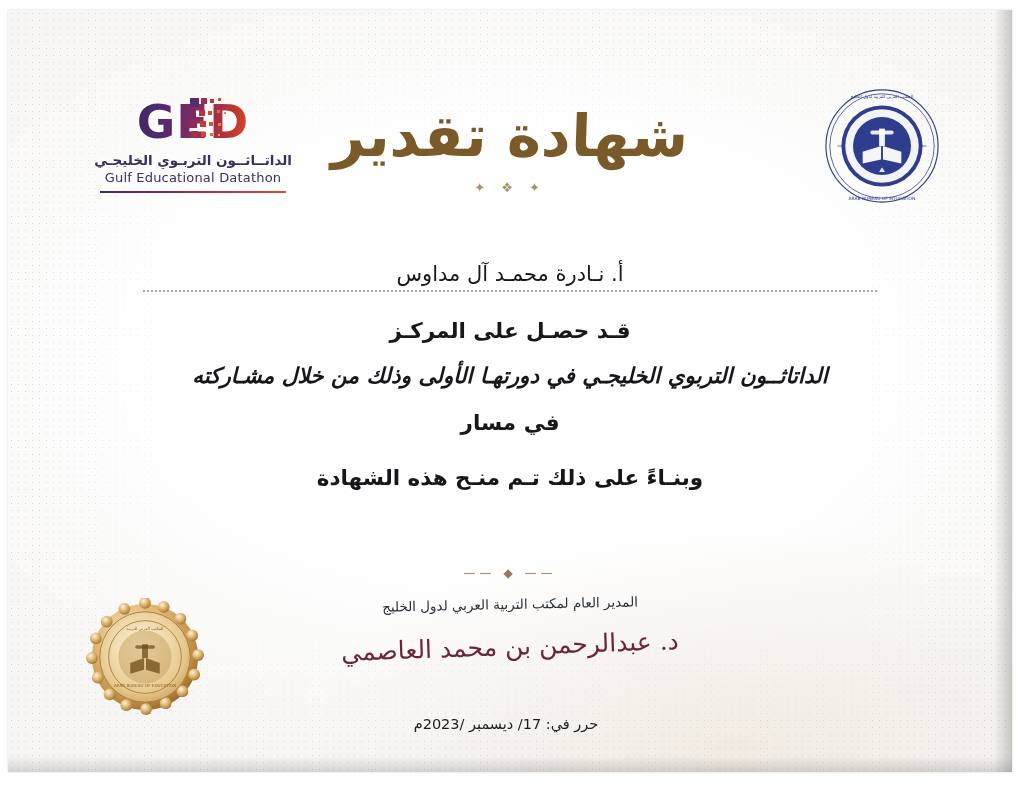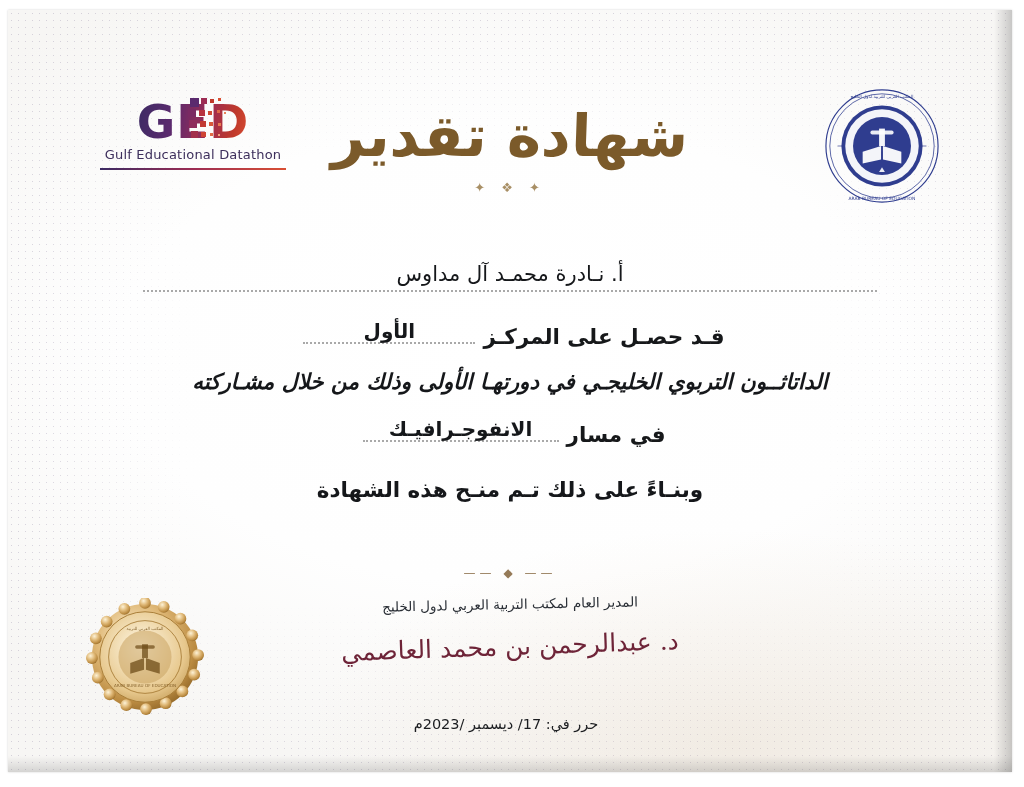--- a/index.html
+++ b/index.html
@@ -278,20 +278,21 @@
 <body>
 
 <div class="scan">
   <div class="sheet">
 
     <div class="dots"></div>
     <div class="warm-tint"></div>
 
     <div class="ged-logo">
       <div class="ged-wordmark">GED</div>
+      <div class="ged-sub-ar">الداتــاثــون التربـوي الخليجـي</div>
       <div class="ged-sub-en">Gulf Educational Datathon</div>
       <div class="ged-rule"></div>
     </div>
     <svg class="ged-pixels" viewBox="0 0 70 48">
       <g>
         <rect x="32" y="2" width="9" height="9" fill="#5b2a6e"></rect>
         <rect x="43" y="2" width="6" height="6" fill="#9c2c53"></rect>
         <rect x="52" y="3" width="4" height="4" fill="#c0392b"></rect>
         <rect x="60" y="2" width="3" height="3" fill="#d94f33"></rect>
         <rect x="30" y="13" width="8" height="8" fill="#7a2a63"></rect>
@@ -341,32 +342,26 @@
     <div class="body-block">
 
 
       <div class="name-row">
         <div class="dotted-full"></div>
         <span class="name-val">أ. نـادرة محمـد آل مداوس</span>
       </div>
 
       <div class="row">
         <span class="txt">قـد حصـل على المركـز</span>
-        <span class="fill w-rank">
-          <span class="inner">الأول</span>
-        </span>
       </div>
 
       <div class="line l-long">الداتاثــون التربوي الخليجـي في دورتهـا الأولى وذلك من خلال مشـاركته</div>
 
       <div class="row">
         <span class="txt">في مسار</span>
-        <span class="fill w-track">
-          <span class="inner">الانفوجـرافيـك</span>
-        </span>
       </div>
 
       <div class="line l-closing">وبنـاءً على ذلك تـم منـح هذه الشهادة</div>
     </div>
 
     <div class="sig-orn">—— ◆ ——</div>
     <div class="sig-title">المدير العام لمكتب التربية العربي لدول الخليج</div>
     <div class="sig-name">د. عبدالرحمن بن محمد العاصمي</div>
 
     <div class="sig-date">

